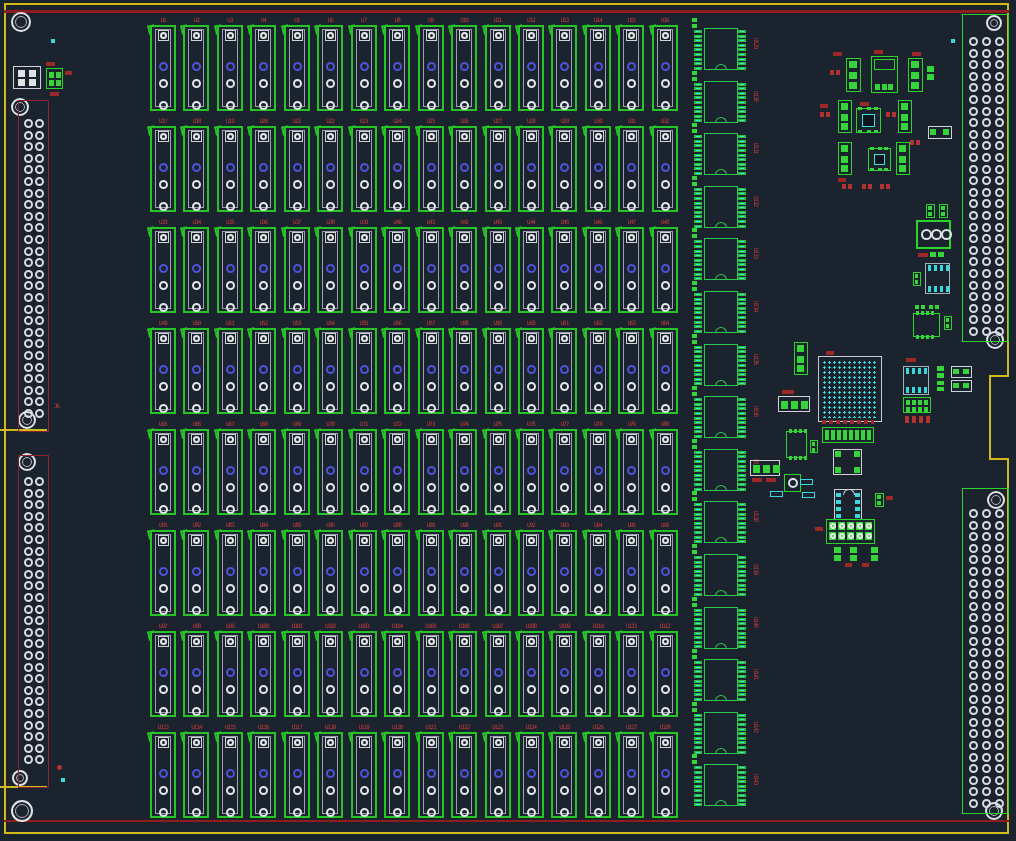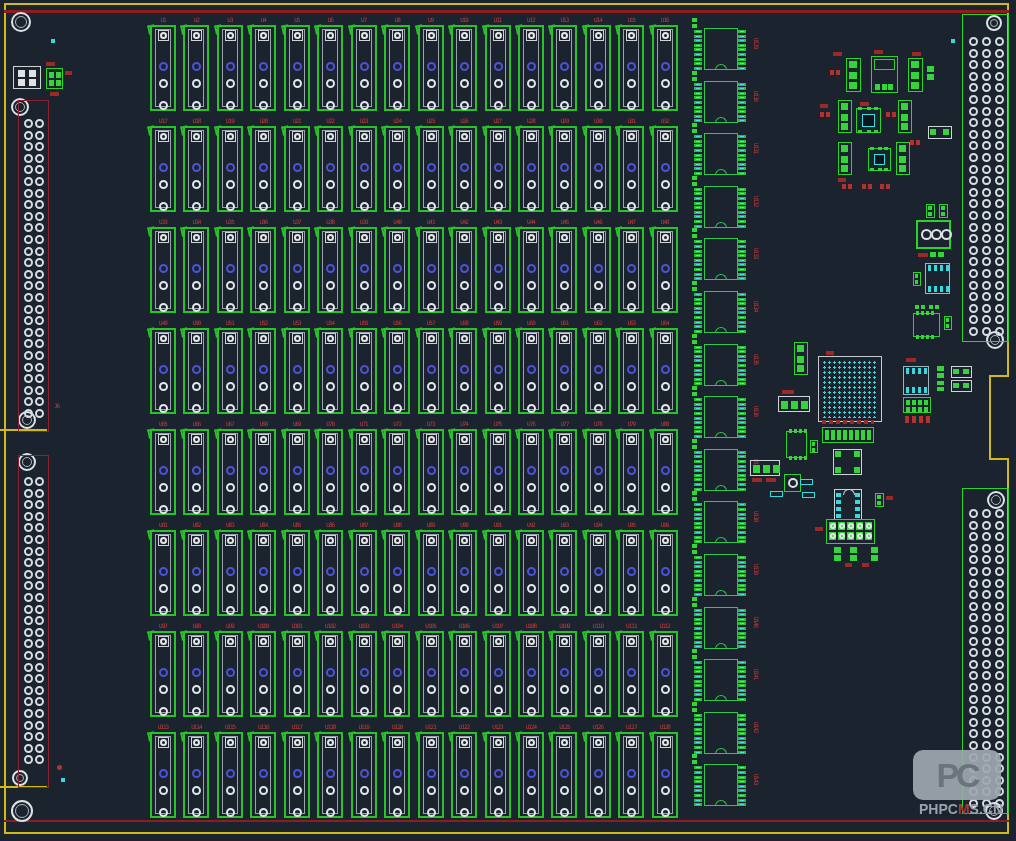--- a/index.html
+++ b/index.html
@@ -2079,19 +2079,13 @@
       <div class="comp cap2v" style="left: 871px; top: 547px; width: 7px; height: 13px;">
         <div class="gpad" style="left: 0px; top: 0px; width: 7px; height: 6px;"></div>
         <div class="gpad" style="left: 0px; top: 8px; width: 7px; height: 6px;"></div>
       </div>
       <div class="rlabel" style="left: 845px; top: 563px; width: 7px; height: 4px;"></div>
       <div class="rlabel" style="left: 862px; top: 563px; width: 7px; height: 4px;"></div>
       <div class="rdot" style="left: 57px; top: 765px;"></div>
       <div class="tp" style="left: 61px; top: 778px;"></div>
     </div>
 
-  <div id="wm">
-    <div class="logo">
-      <span>PC</span>
-    </div>
-    <div class="site"><span>PHPC</span><b>M</b><span>S.CN</span></div>
-  </div>
 </div>
 
 </body></html>

